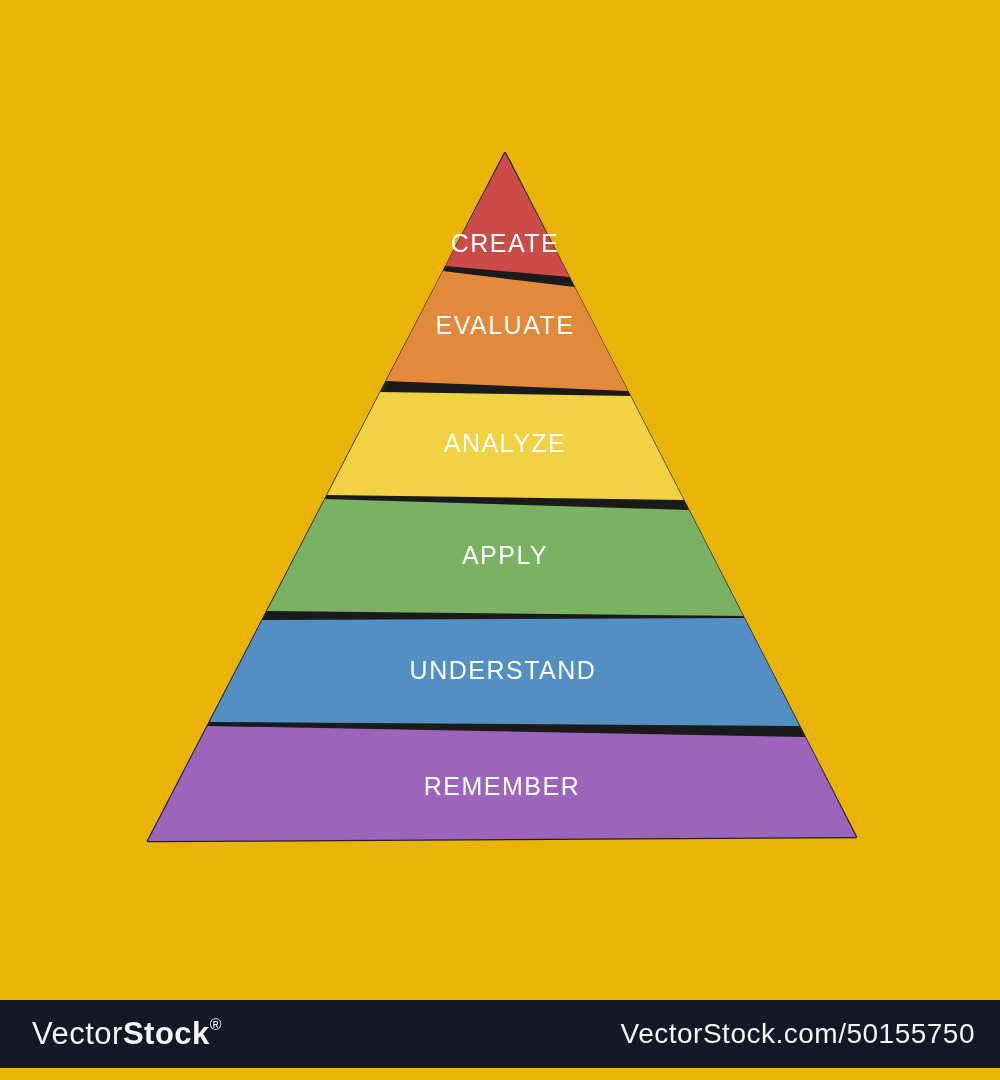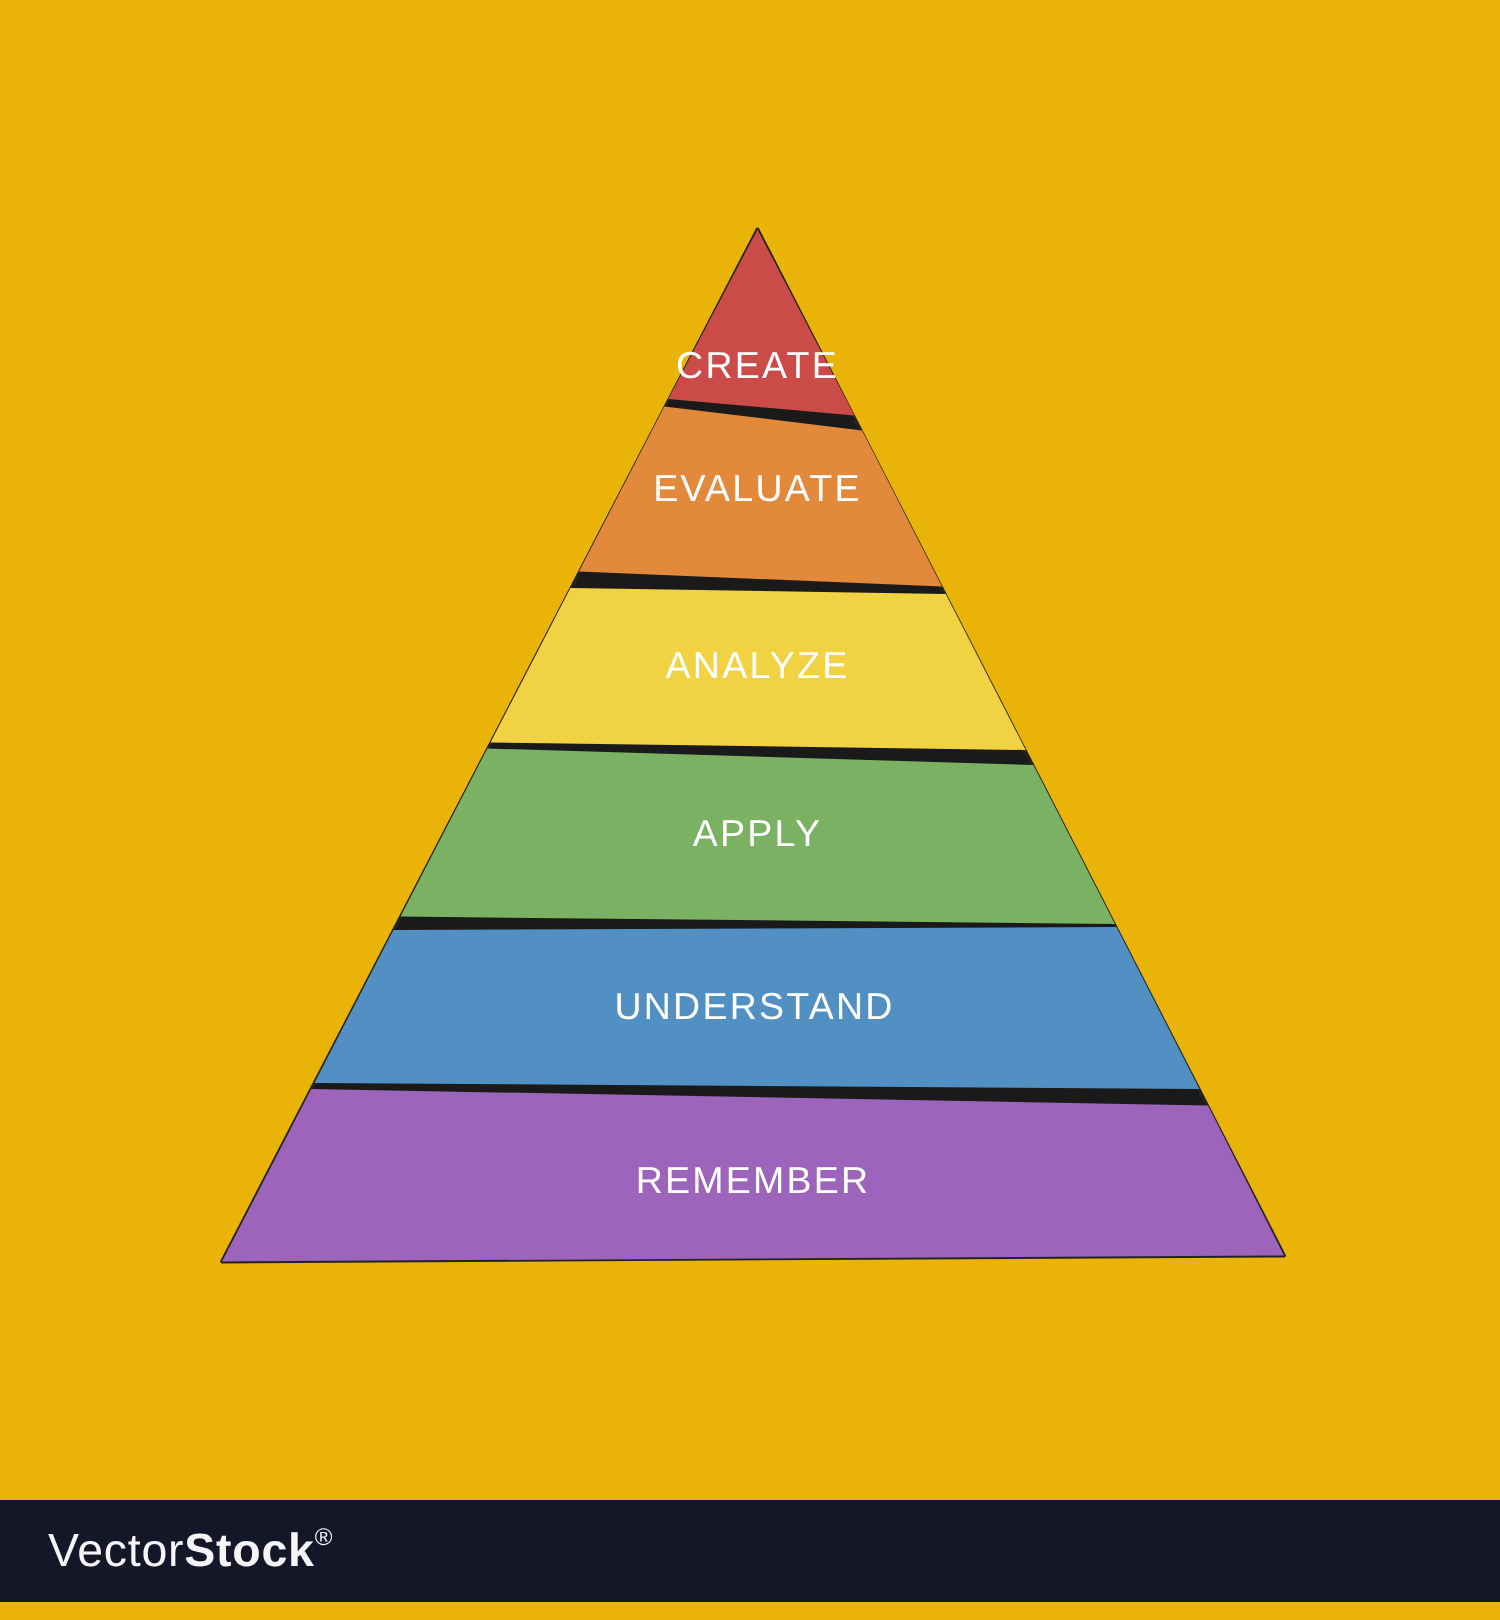--- a/index.html
+++ b/index.html
@@ -82,15 +82,16 @@
       <polygon points="262.3,620 744.3,618 799.6,726 209.6,722" fill="#5290c4"></polygon>
       <text x="503" y="679" text-anchor="middle" fill="#ffffff">UNDERSTAND</text>
       <polygon points="207.5,726 805.3,737 856,837 148,841" fill="#9c64ba"></polygon>
       <text x="502" y="795" text-anchor="middle" fill="#ffffff">REMEMBER</text>
     </svg>
 
   <div class="watermark-bar">
     <div class="brand">
       <span class="light">Vector</span><span class="bold">Stock</span><span class="reg">®</span>
     </div>
+    <div class="credit">VectorStock.com/50155750</div>
   </div>
 
 </div>
 
 </body></html>

